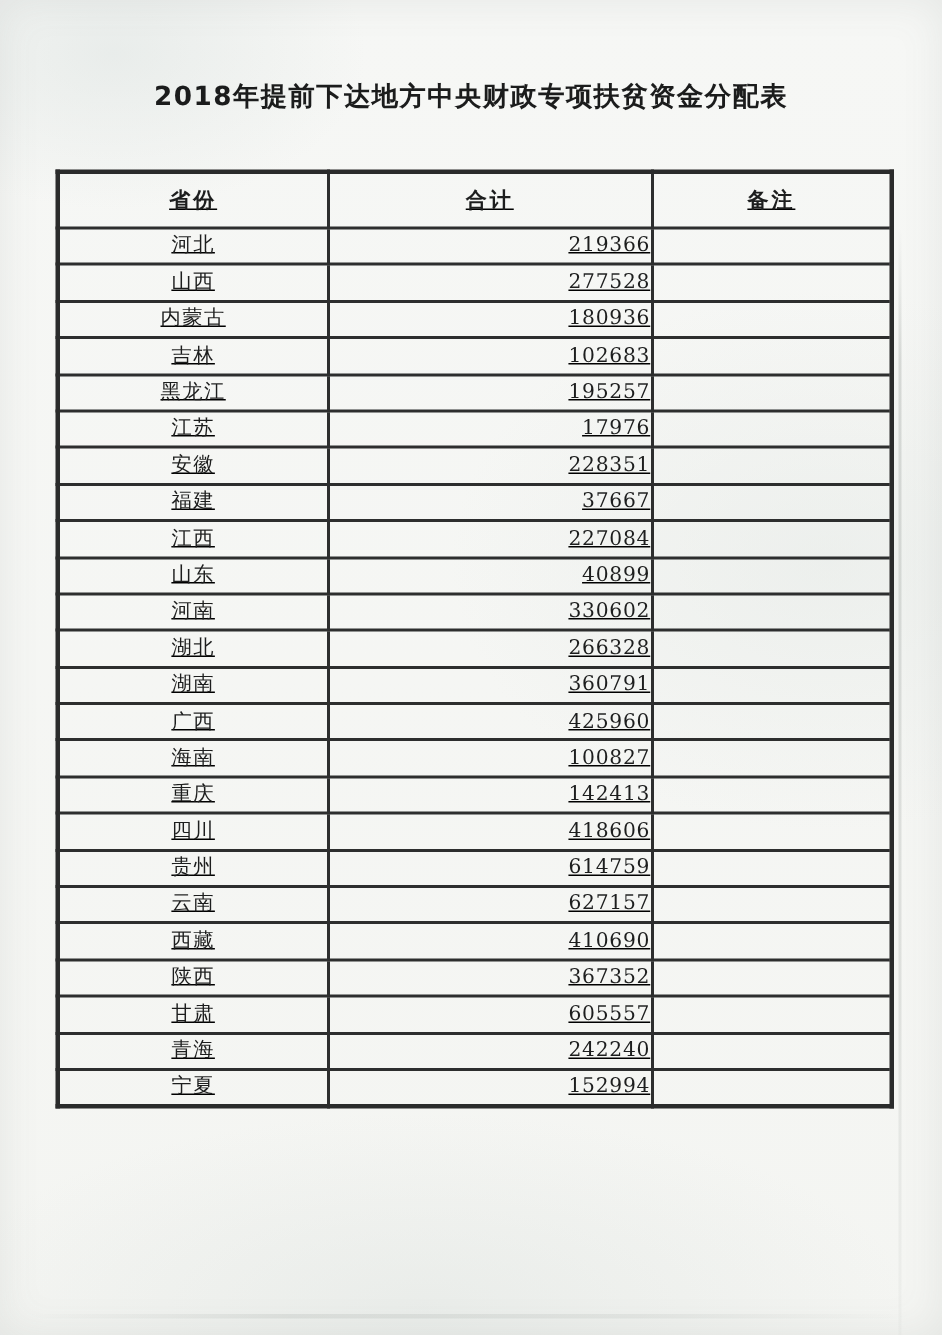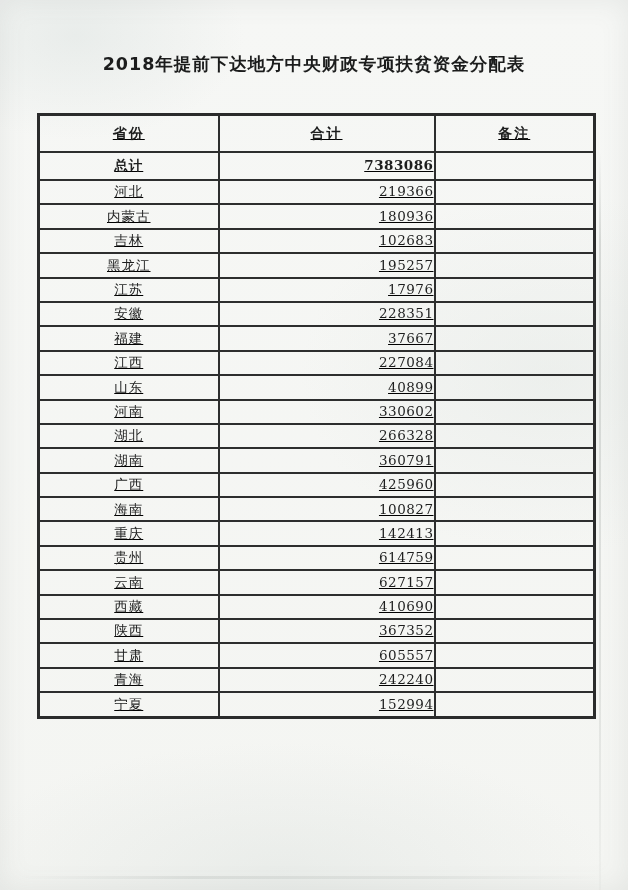--- a/index.html
+++ b/index.html
@@ -127,31 +127,31 @@
       <col class="c-remark">
     </colgroup>
     <thead>
       <tr>
         <th>省份</th>
         <th>合计</th>
         <th>备注</th>
       </tr>
     </thead>
     <tbody id="table-body">
-        <tr class="total-row">
-          <td class="province">总计</td>
-          <td class="amount">7383086</td>
-          <td class="remark"></td>
-        </tr>
         <tr>
           <td class="province">河北</td>
           <td class="amount">219366</td>
           <td class="remark"></td>
         </tr>
         <tr>
+          <td class="province">山西</td>
+          <td class="amount">277528</td>
+          <td class="remark"></td>
+        </tr>
+        <tr>
           <td class="province">内蒙古</td>
           <td class="amount">180936</td>
           <td class="remark"></td>
         </tr>
         <tr>
           <td class="province">吉林</td>
           <td class="amount">102683</td>
           <td class="remark"></td>
         </tr>
         <tr>
@@ -208,20 +208,25 @@
           <td class="province">海南</td>
           <td class="amount">100827</td>
           <td class="remark"></td>
         </tr>
         <tr>
           <td class="province">重庆</td>
           <td class="amount">142413</td>
           <td class="remark"></td>
         </tr>
         <tr>
+          <td class="province">四川</td>
+          <td class="amount">418606</td>
+          <td class="remark"></td>
+        </tr>
+        <tr>
           <td class="province">贵州</td>
           <td class="amount">614759</td>
           <td class="remark"></td>
         </tr>
         <tr>
           <td class="province">云南</td>
           <td class="amount">627157</td>
           <td class="remark"></td>
         </tr>
         <tr>

